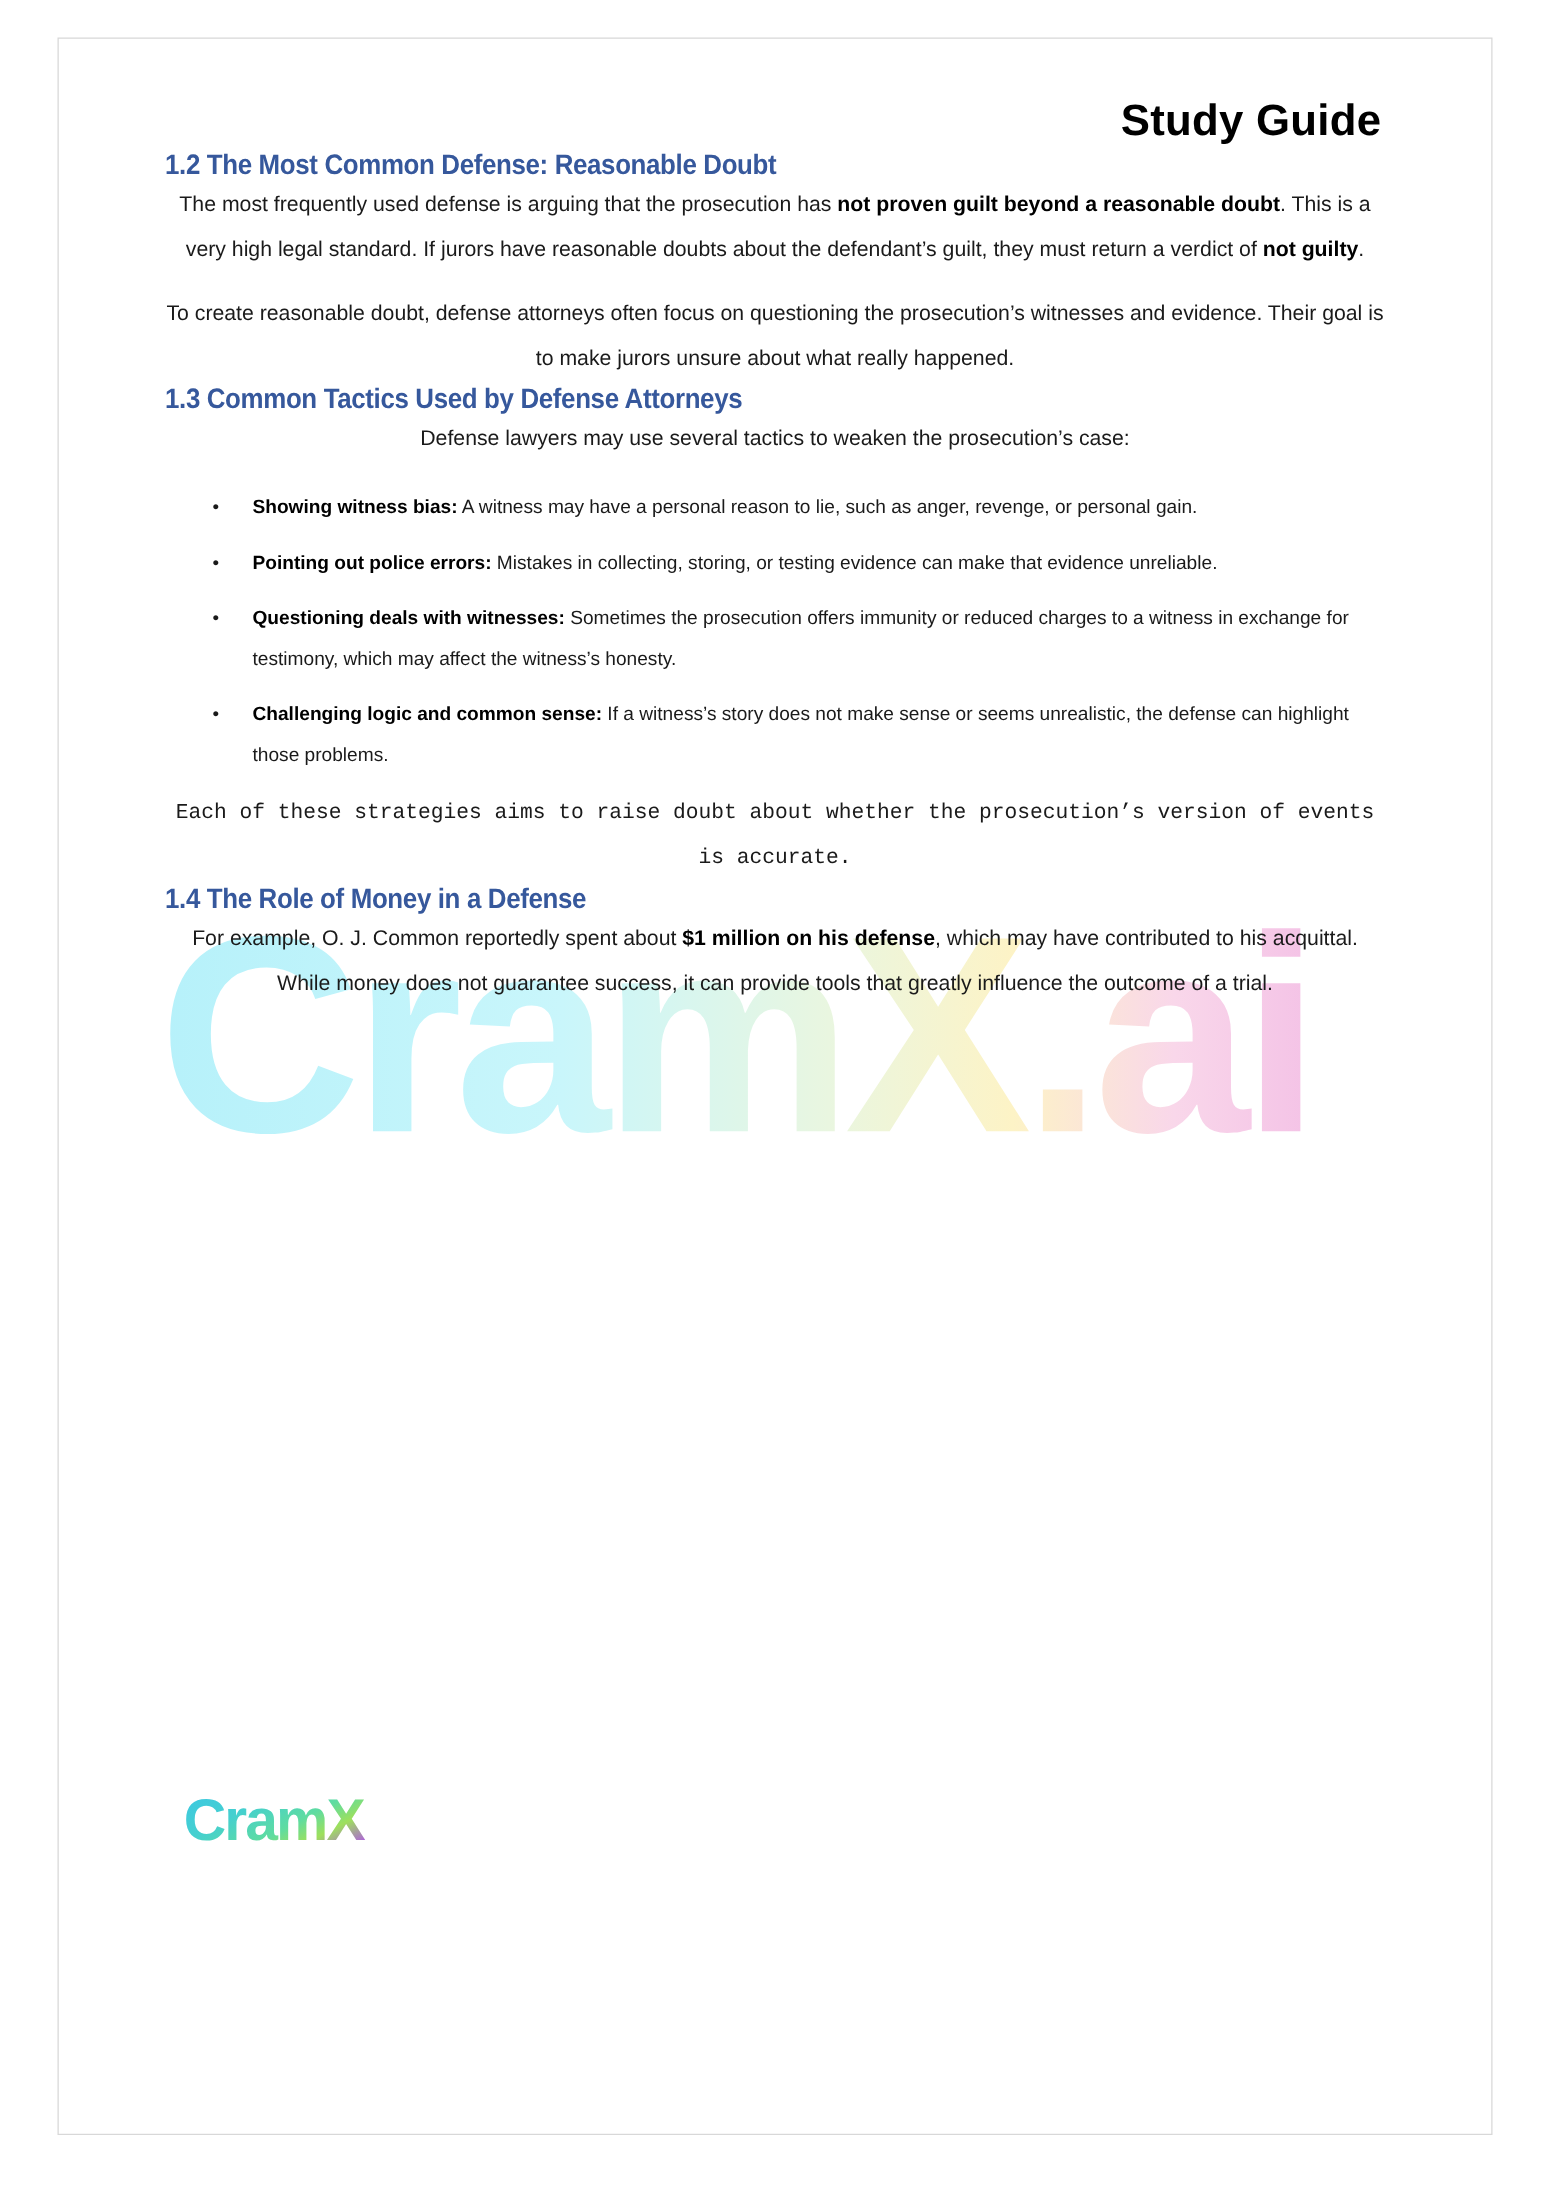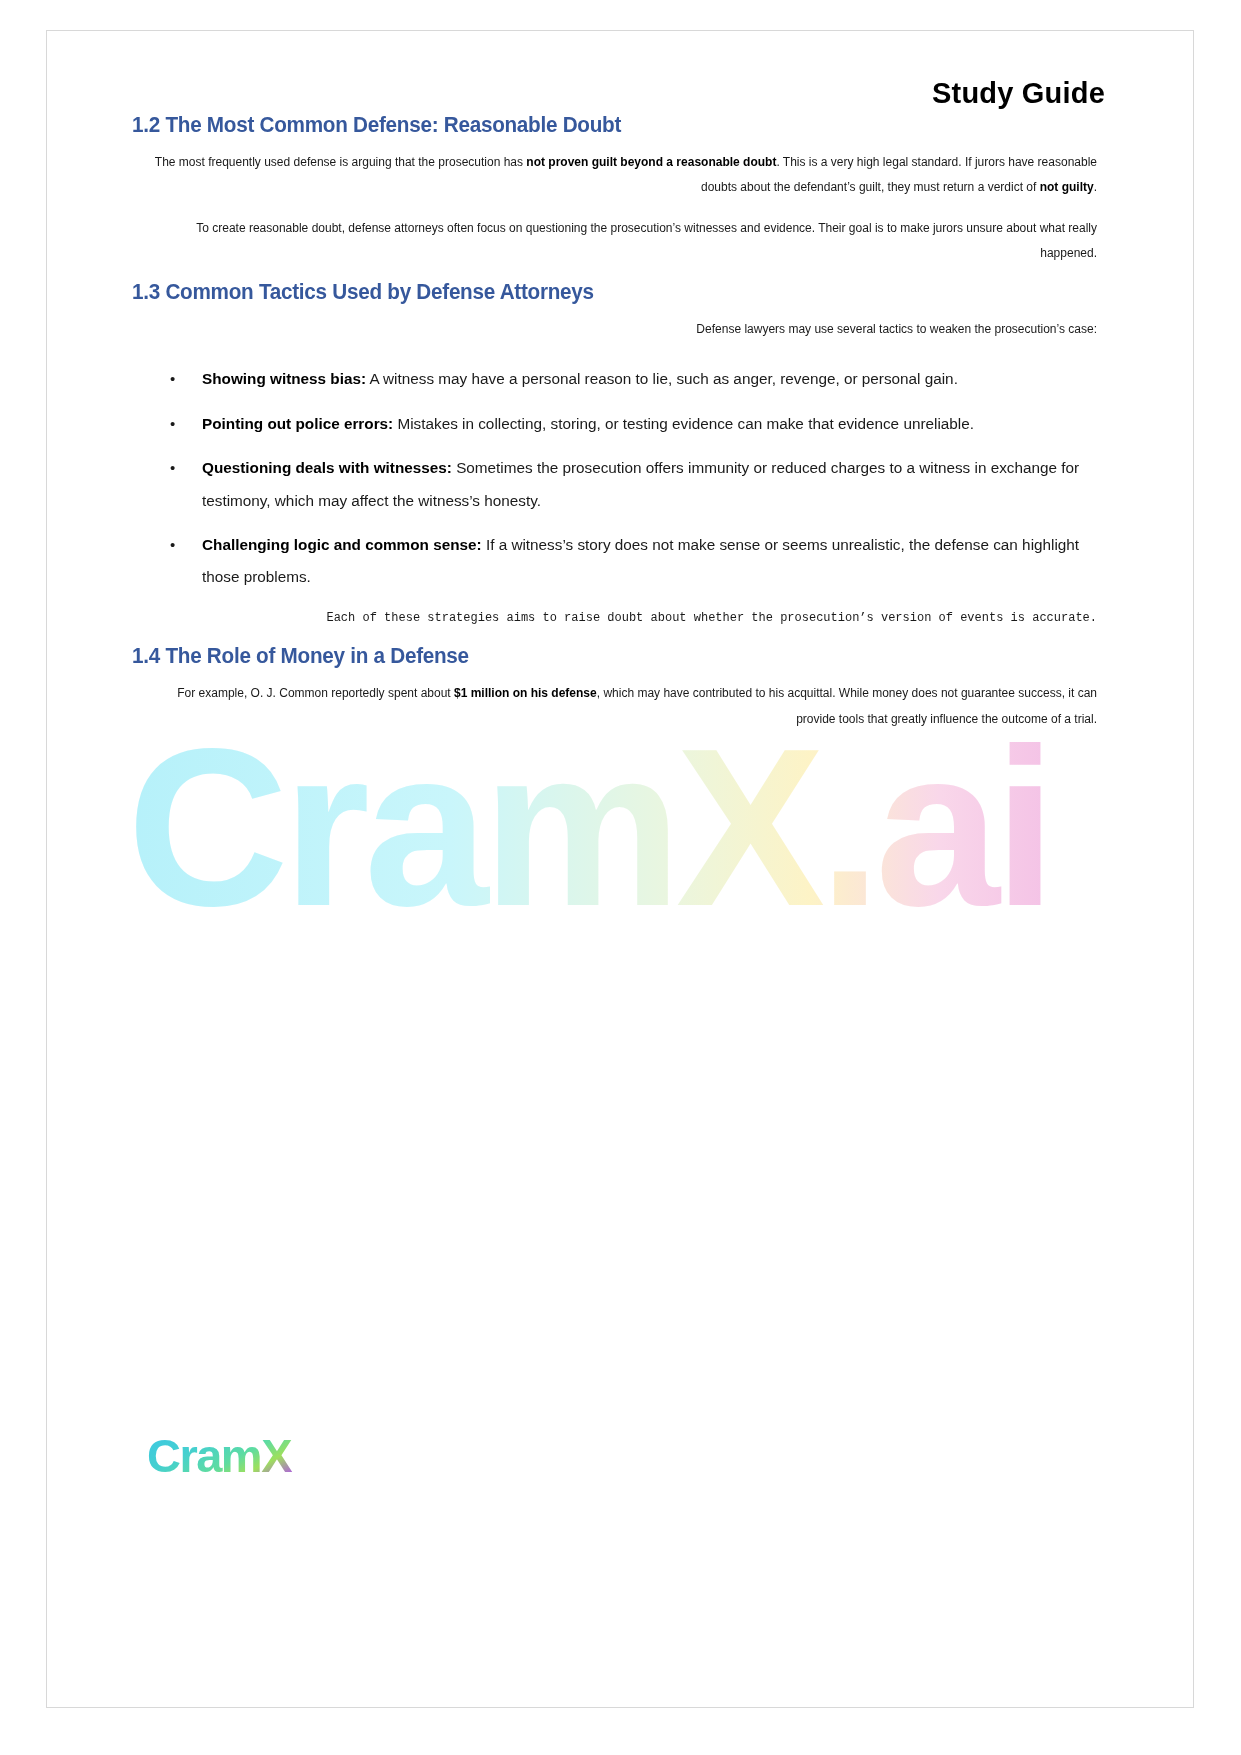--- a/index.html
+++ b/index.html
@@ -41,21 +41,21 @@
 
   
   .content {
     position: relative;
     z-index: 2;
     padding: 0 85px 0 85px;
   }
 
   .doc-title {
     text-align: right;
-    font-size: 29px;
+    font-size: 35px;
     font-weight: bold;
     color: #000000;
     letter-spacing: 0.2px;
     margin: 45px 0 0 0;
     padding-right: 3px;
     line-height: 1.2;
   }
 
   h2.section-heading {
     color: #36589c;
@@ -69,25 +69,25 @@
     transform: scaleX(0.92);
     transform-origin: left center;
   }
 
   .h-1-2 { margin-top: 34px; }
   .h-1-3 { margin-top: 88px; }
   .h-1-4 { margin-top: 92px; }
 
   p.body-text {
     color: #1a1a1a;
-    font-size: 12px;
+    font-size: 17px;
     line-height: 2.12;
-    margin: 11px;
-    padding: 0;
-    text-align: right;
+    margin: 0;
+    padding: 0;
+    text-align: center;
   }
   p.body-text + p.body-text { margin-top: 15px; }
 
   .after-heading { margin-top: 30px; }
 
   b, strong { font-weight: bold; color: #000; }
 
   ul.tactics {
     list-style: none;
     margin: 21px 0 0 0;

